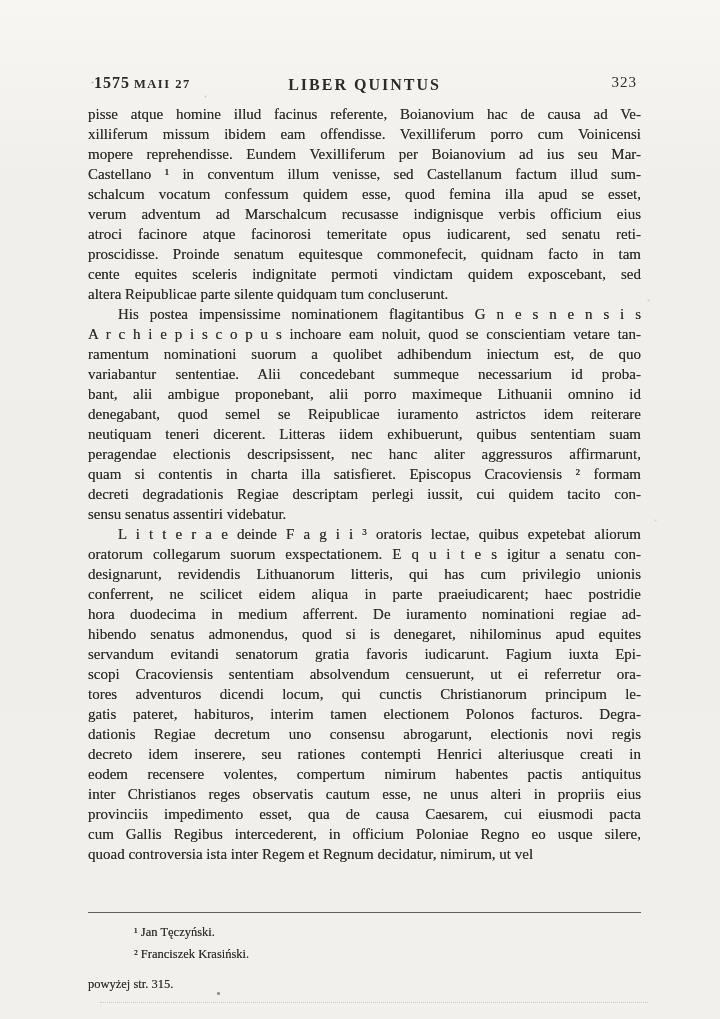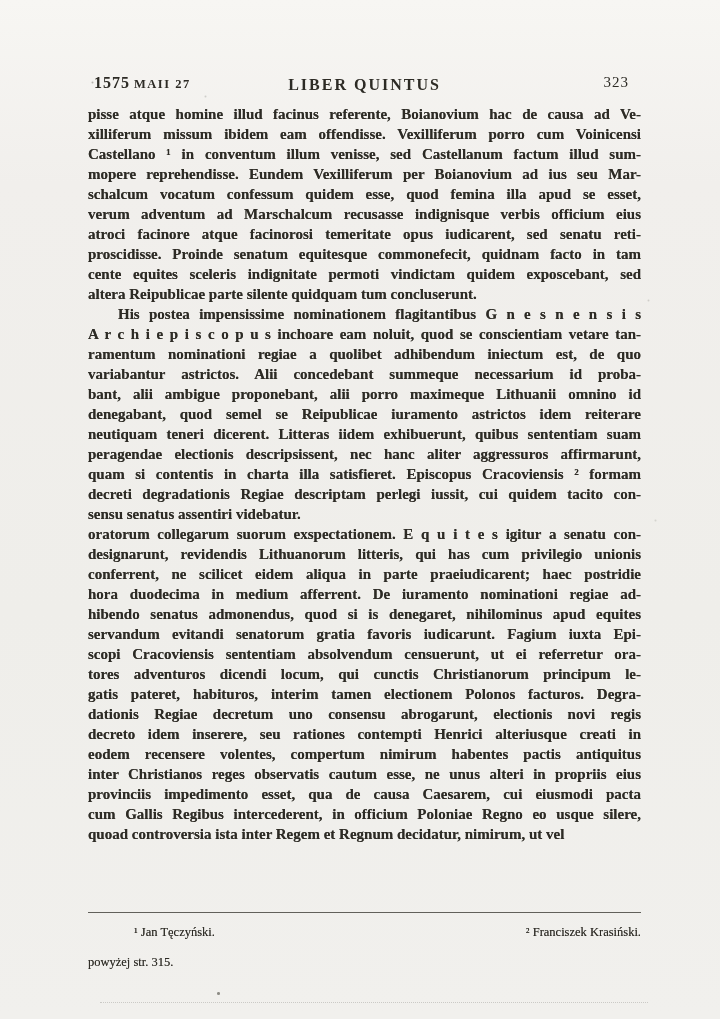--- a/index.html
+++ b/index.html
@@ -49,42 +49,41 @@
     right: 0;
     top: 2px;
     text-align: center;
     font-size: 16px;
     font-weight: bold;
     letter-spacing: 2px;
     white-space: nowrap;
   }
   .header-page-number {
     position: absolute;
-    right: 12px;
+    right: 4px;
     top: 0;
     font-size: 15px;
     letter-spacing: 1px;
     margin-left: 32px;
   }
   
   .body-text {
     position: absolute;
     top: 104px;
     left: 88px;
     width: 553px;
     font-size: 15px;
     line-height: 20px;
     text-shadow: 0 0 0.4px rgba(45,43,37,0.65);
   }
   .line {
     text-align: justify;
     text-align-last: justify;
     height: 20px;
     white-space: normal;
-    font-weight: bold;
   }
   .line.first-indent {
     padding-left: 30px;
   }
   .line.para-last {
     text-align-last: left;
   }
   
   .footnote-rule {
     position: absolute;
@@ -101,20 +100,21 @@
     width: 553px;
     font-size: 12.5px;
     line-height: 22px;
     text-shadow: 0 0 0.3px rgba(45,43,37,0.6);
   }
   .fn-row {
     display: flex;
     justify-content: space-between;
     padding-left: 46px;
     white-space: nowrap;
+    flex-direction: column;
   }
   .fn-continuation {
     margin-top: 8px;
   }
   
   .specks {
     position: absolute;
     top: 0;
     left: 0;
     width: 1px;
@@ -146,39 +146,40 @@
       <span class="year">1575</span>
       <span class="rest">MAII 27</span>
     </span>
     <span class="header-title">LIBER QUINTUS</span>
     <span class="header-page-number">323</span>
   </div>
 
   <div class="body-text" id="body-text">
       <div class="line">pisse atque homine illud facinus referente, Boianovium hac de causa ad Ve-</div>
       <div class="line">xilliferum missum ibidem eam offendisse. Vexilliferum porro cum Voinicensi</div>
+      <div class="line">mopere reprehendisse. Eundem Vexilliferum per Boianovium ad ius seu Mar-</div>
       <div class="line">Castellano ¹ in conventum illum venisse, sed Castellanum factum illud sum-</div>
-      <div class="line">mopere reprehendisse. Eundem Vexilliferum per Boianovium ad ius seu Mar-</div>
       <div class="line">schalcum vocatum confessum quidem esse, quod femina illa apud se esset,</div>
       <div class="line">verum adventum ad Marschalcum recusasse indignisque verbis officium eius</div>
       <div class="line">atroci facinore atque facinorosi temeritate opus iudicarent, sed senatu reti-</div>
       <div class="line">proscidisse. Proinde senatum equitesque commonefecit, quidnam facto in tam</div>
       <div class="line">cente equites sceleris indignitate permoti vindictam quidem exposcebant, sed</div>
       <div class="line para-last">altera Reipublicae parte silente quidquam tum concluserunt.</div>
       <div class="line first-indent">His postea impensissime nominationem flagitantibus G n e s n e n s i s</div>
       <div class="line">A r c h i e p i s c o p u s inchoare eam noluit, quod se conscientiam vetare tan-</div>
-      <div class="line">ramentum nominationi regiae a quolibet adhibendum iniectum est, de quo</div>
-      <div class="line">variabantur astrictos. Alii concedebant summeque necessarium id proba-</div>
+      <div class="line">ramentum nominationi suorum a quolibet adhibendum iniectum est, de quo</div>
+      <div class="line">variabantur sententiae. Alii concedebant summeque necessarium id proba-</div>
       <div class="line">bant, alii ambigue proponebant, alii porro maximeque Lithuanii omnino id</div>
       <div class="line">denegabant, quod semel se Reipublicae iuramento astrictos idem reiterare</div>
       <div class="line">neutiquam teneri dicerent. Litteras iidem exhibuerunt, quibus sententiam suam</div>
       <div class="line">peragendae electionis descripsissent, nec hanc aliter aggressuros affirmarunt,</div>
       <div class="line">quam si contentis in charta illa satisfieret. Episcopus Cracoviensis ² formam</div>
       <div class="line">decreti degradationis Regiae descriptam perlegi iussit, cui quidem tacito con-</div>
       <div class="line para-last">sensu senatus assentiri videbatur.</div>
+      <div class="line first-indent">L i t t e r a e deinde F a g i i ³ oratoris lectae, quibus expetebat aliorum</div>
       <div class="line">oratorum collegarum suorum exspectationem. E q u i t e s igitur a senatu con-</div>
       <div class="line">designarunt, revidendis Lithuanorum litteris, qui has cum privilegio unionis</div>
       <div class="line">conferrent, ne scilicet eidem aliqua in parte praeiudicarent; haec postridie</div>
       <div class="line">hora duodecima in medium afferrent. De iuramento nominationi regiae ad-</div>
       <div class="line">hibendo senatus admonendus, quod si is denegaret, nihilominus apud equites</div>
       <div class="line">servandum evitandi senatorum gratia favoris iudicarunt. Fagium iuxta Epi-</div>
       <div class="line">scopi Cracoviensis sententiam absolvendum censuerunt, ut ei referretur ora-</div>
       <div class="line">tores adventuros dicendi locum, qui cunctis Christianorum principum le-</div>
       <div class="line">gatis pateret, habituros, interim tamen electionem Polonos facturos. Degra-</div>
       <div class="line">dationis Regiae decretum uno consensu abrogarunt, electionis novi regis</div>

